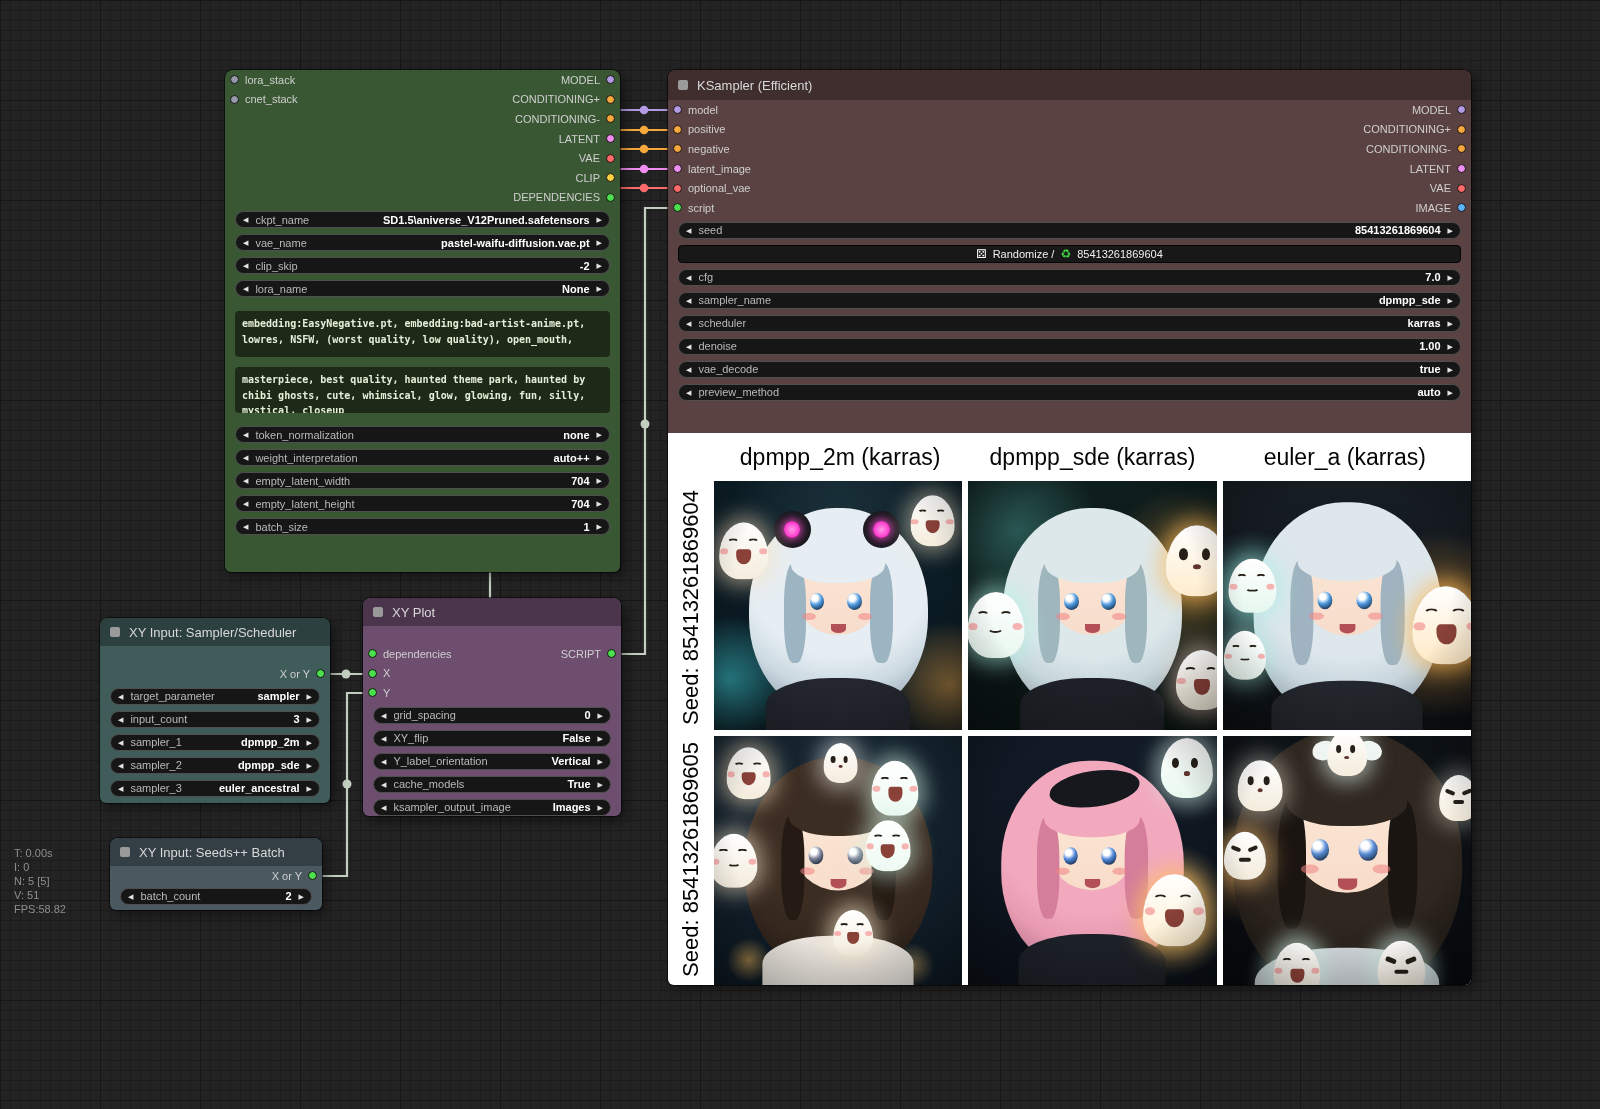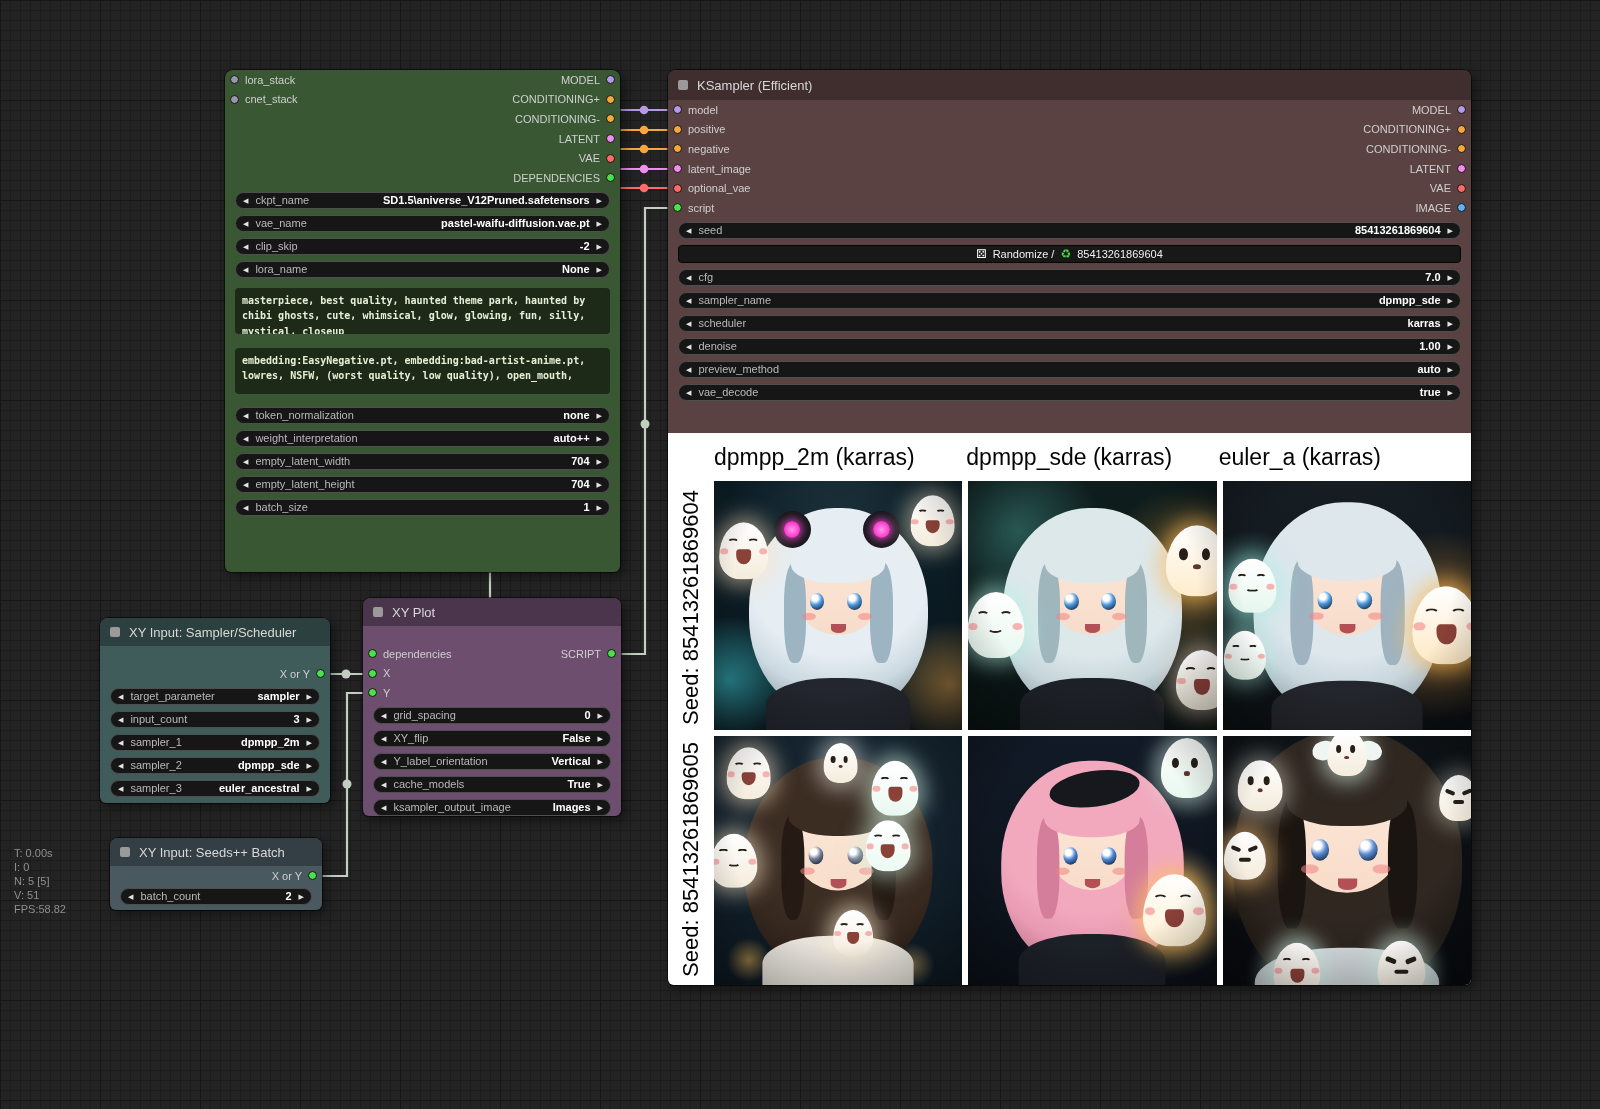--- a/index.html
+++ b/index.html
@@ -43,21 +43,21 @@
   .dice{font-size:12px;color:#fff;}
   .recycle{font-size:12px;color:#43d843;}
   
   .preview{position:absolute;left:0;right:0;top:363px;height:552px;background:#fff;display:flex;
     border-radius:0 0 6px 6px;overflow:hidden;}
   .label-col{width:46px;padding-top:48px;display:flex;flex-direction:column;}
   .rl-cell{flex:1;display:flex;align-items:center;justify-content:center;}
   .rlabel{writing-mode:vertical-rl;transform:rotate(180deg);font-size:22px;color:#000;white-space:nowrap;}
   .main-col{flex:1;display:flex;flex-direction:column;}
   .col-headers{height:48px;display:grid;grid-template-columns:repeat(3,1fr);align-items:center;
-    font-size:23px;color:#050505;}
+    text-align:center;font-size:23px;color:#050505;}
   .grid-images{flex:1;display:grid;grid-template-columns:repeat(3,1fr);grid-template-rows:1fr 1fr;gap:6px;}
   .cell{position:relative;overflow:hidden;}
   .cell *{position:absolute;}
   
   #stats{position:absolute;left:14px;top:846px;z-index:2;font-size:11px;line-height:14px;color:#8f8f8f;}
   #stats p{margin:0;}
 </style>
 </head>
 <body>
 
@@ -118,20 +118,26 @@
           </span>
         </div>
         <div class="port-row">
           <span class="pout">
             <span>VAE</span>
             <span class="dot" style="background: rgb(255, 107, 107);"></span>
           </span>
         </div>
         <div class="port-row">
           <span class="pout">
+            <span>CLIP</span>
+            <span class="dot" style="background: rgb(255, 210, 63);"></span>
+          </span>
+        </div>
+        <div class="port-row">
+          <span class="pout">
             <span>DEPENDENCIES</span>
             <span class="dot" style="background: rgb(76, 225, 76);"></span>
           </span>
         </div>
       </div>
     <div class="widgets mtop4">
         <div class="pill">
           <span class="arr">◀</span>
           <span class="wl">ckpt_name</span>
           <span class="wv">SD1.5\aniverse_V12Pruned.safetensors</span>
@@ -149,22 +155,22 @@
           <span class="wv">-2</span>
           <span class="arr">▶</span>
         </div>
         <div class="pill">
           <span class="arr">◀</span>
           <span class="wl">lora_name</span>
           <span class="wv">None</span>
           <span class="arr">▶</span>
         </div>
       </div>
+    <div class="prompt neg">embedding:EasyNegative.pt, embedding:bad-artist-anime.pt, lowres, NSFW, (worst quality, low quality), open_mouth,</div>
     <div class="prompt">masterpiece, best quality, haunted theme park, haunted by chibi ghosts, cute, whimsical, glow, glowing, fun, silly, mystical, closeup</div>
-    <div class="prompt neg">embedding:EasyNegative.pt, embedding:bad-artist-anime.pt, lowres, NSFW, (worst quality, low quality), open_mouth,</div>
     <div class="widgets mtop13">
         <div class="pill">
           <span class="arr">◀</span>
           <span class="wl">token_normalization</span>
           <span class="wv">none</span>
           <span class="arr">▶</span>
         </div>
         <div class="pill">
           <span class="arr">◀</span>
           <span class="wl">weight_interpretation</span>
@@ -293,28 +299,28 @@
           <span class="arr">▶</span>
         </div>
         <div class="pill">
           <span class="arr">◀</span>
           <span class="wl">denoise</span>
           <span class="wv">1.00</span>
           <span class="arr">▶</span>
         </div>
         <div class="pill">
           <span class="arr">◀</span>
+          <span class="wl">vae_decode</span>
+          <span class="wv">true</span>
+          <span class="arr">▶</span>
+        </div>
+        <div class="pill">
+          <span class="arr">◀</span>
           <span class="wl">preview_method</span>
           <span class="wv">auto</span>
-          <span class="arr">▶</span>
-        </div>
-        <div class="pill">
-          <span class="arr">◀</span>
-          <span class="wl">vae_decode</span>
-          <span class="wv">true</span>
           <span class="arr">▶</span>
         </div>
       </div>
 
     <div class="preview">
       <div class="label-col">
         <div class="rl-cell">
             <span class="rlabel">Seed: 85413261869604</span>
           </div>
         <div class="rl-cell">

